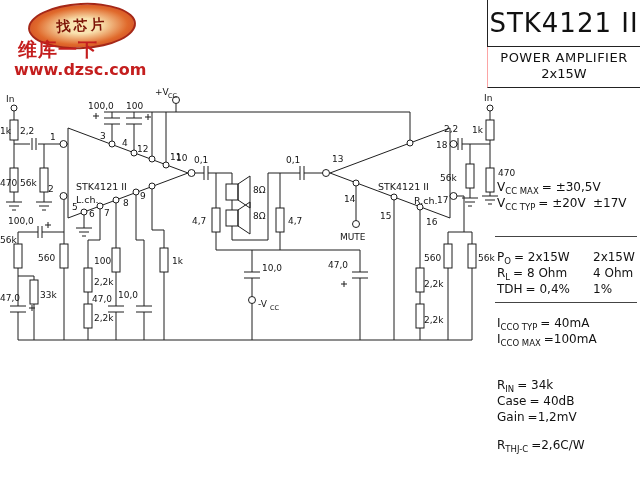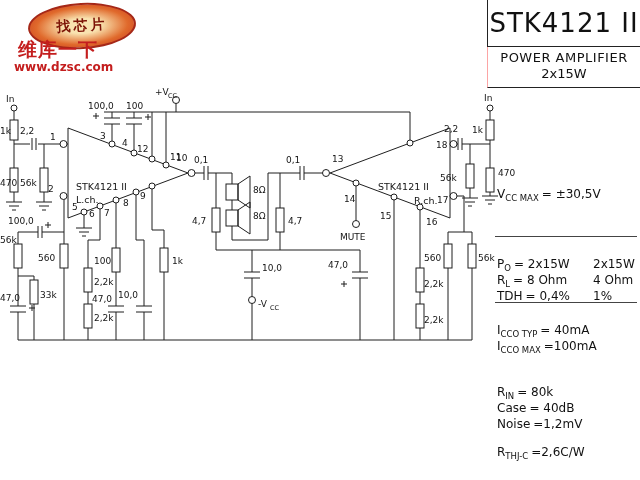--- a/index.html
+++ b/index.html
@@ -6,31 +6,31 @@
   .page{position:relative;width:640px;height:480px;background:#ffffff;overflow:hidden;
         font-family:"DejaVu Sans",sans-serif;color:#111;}
   
   .logo{position:absolute;left:0;top:0;width:150px;height:84px;}
   .seal{position:absolute;left:28px;top:3px;width:104px;height:42px;border-radius:50%;
         background:radial-gradient(ellipse at center,#f9e3b0 25%,#e06a2c 62%,#c02a1a 100%);
         border:2px solid #a52818;transform:rotate(-3deg);
         display:flex;align-items:center;justify-content:center;
         color:#7d1407;font-weight:bold;font-size:14px;letter-spacing:3px;}
   .logo-name{position:absolute;left:18px;top:37px;font-size:19px;font-weight:bold;color:#c41e1e;letter-spacing:1px;}
-  .logo-url{position:absolute;left:14px;top:60px;font-size:12px;font-weight:bold;color:#c41e1e;}
+  .logo-url{position:absolute;left:14px;top:60px;font-size:16px;font-weight:bold;color:#c41e1e;}
   
   .titlebox{position:absolute;left:487px;top:0;width:152px;height:46px;
             border-left:1px solid #222;border-bottom:1px solid #222;
             display:flex;align-items:center;justify-content:center;}
   .title{font-size:26px;letter-spacing:1px;color:#111;}
   .subbox{position:absolute;left:487px;top:47px;width:152px;height:40px;
           border-left:1px solid #fca5a5;border-bottom:1px solid #222;text-align:center;}
   .sub1{font-size:13px;letter-spacing:0.5px;margin-top:3px;}
   .sub2{font-size:13px;margin-top:1px;}
-  .specs{position:absolute;left:497px;top:7px;width:142px;height:348px;}
+  .specs{position:absolute;left:497px;top:0;width:142px;height:348px;}
   .spec-row{position:absolute;left:0;font-size:12px;line-height:14px;white-space:nowrap;color:#111;width:142px;}
   .spec-row sub{font-size:8.5px;}
   .spec-row .val{margin-left:3px;}
   .spec-row .val2{position:absolute;left:96px;top:0;}
   .spec-line{position:absolute;left:495px;width:142px;height:0;border-top:1px solid #444;}
   
   svg.schem{position:absolute;left:0;top:0;}
   svg.schem line,svg.schem polyline,svg.schem rect,svg.schem polygon,svg.schem path{
       stroke:#1f1f1f;stroke-width:1;fill:none;}
   svg.schem circle{stroke:#1f1f1f;stroke-width:1;fill:#ffffff;}
@@ -54,28 +54,29 @@
   <div class="titlebox">
     <span class="title">STK4121 II</span>
   </div>
   <div class="subbox">
     <div class="sub1">POWER AMPLIFIER</div>
     <div class="sub2">2x15W</div>
   </div>
 
   <div class="specs">
     <div class="spec-row" style="top:180px"><span>V</span><sub>CC MAX</sub><span class="val">= ±30,5V</span><span class="val2"></span></div>
+    <div class="spec-row" style="top:196px"><span>V</span><sub>CC TYP</sub><span class="val">= ±20V</span><span class="val2">±17V</span></div>
     <div class="spec-row" style="top:250px"><span>P</span><sub>O</sub><span class="val">= 2x15W</span><span class="val2">2x15W</span></div>
     <div class="spec-row" style="top:266px"><span>R</span><sub>L</sub><span class="val">= 8 Ohm</span><span class="val2">4 Ohm</span></div>
     <div class="spec-row" style="top:282px"><span>TDH</span><sub></sub><span class="val">= 0,4%</span><span class="val2">1%</span></div>
     <div class="spec-row" style="top:316px"><span>I</span><sub>CCO TYP</sub><span class="val">= 40mA</span><span class="val2"></span></div>
     <div class="spec-row" style="top:332px"><span>I</span><sub>CCO MAX</sub><span class="val">=100mA</span><span class="val2"></span></div>
-    <div class="spec-row" style="top:378px"><span>R</span><sub>IN</sub><span class="val">= 80k</span><span class="val2"></span></div>
+    <div class="spec-row" style="top:378px"><span>R</span><sub>IN</sub><span class="val">= 34k</span><span class="val2"></span></div>
     <div class="spec-row" style="top:394px"><span>Case</span><sub></sub><span class="val">= 40dB</span><span class="val2"></span></div>
-    <div class="spec-row" style="top:410px"><span>Noise</span><sub></sub><span class="val">=1,2mV</span><span class="val2"></span></div>
+    <div class="spec-row" style="top:410px"><span>Gain</span><sub></sub><span class="val">=1,2mV</span><span class="val2"></span></div>
     <div class="spec-row" style="top:438px"><span>R</span><sub>THJ-C</sub><span class="val">=2,6C/W</span><span class="val2"></span></div>
   </div>
   <div class="spec-line" style="top:236px"></div>
   <div class="spec-line" style="top:302px"></div>
 
   <svg class="schem" width="640" height="480" viewBox="0 0 640 480">
 
     <g>
       <line x1="104" y1="112" x2="410" y2="112"></line>
       <line x1="176" y1="103" x2="176" y2="112"></line>

